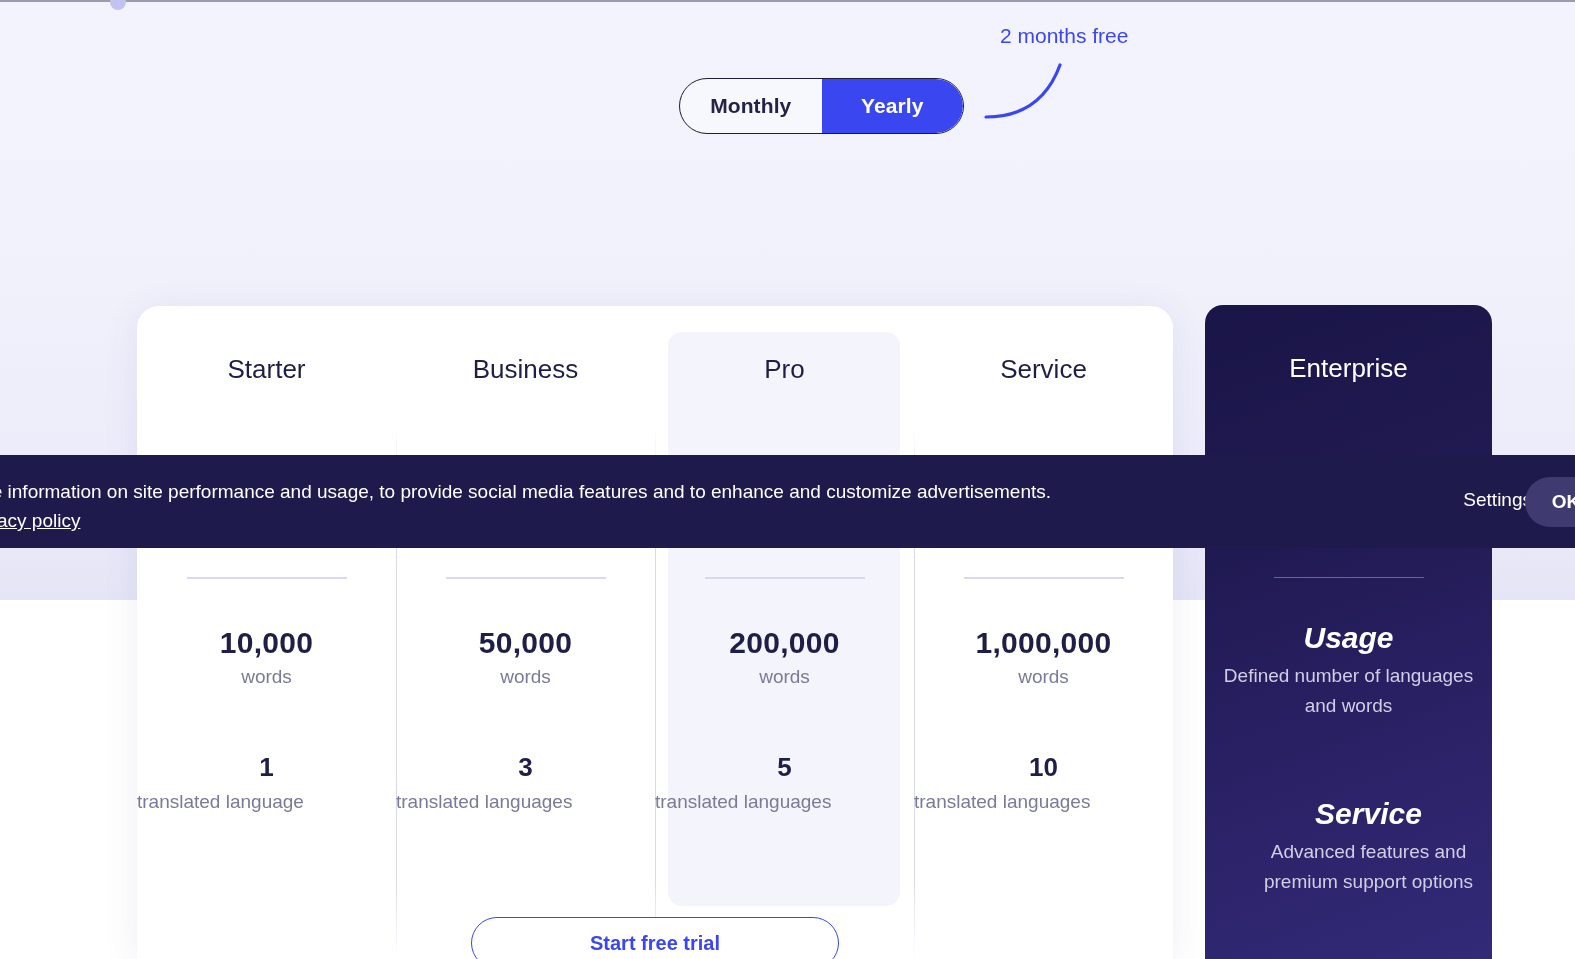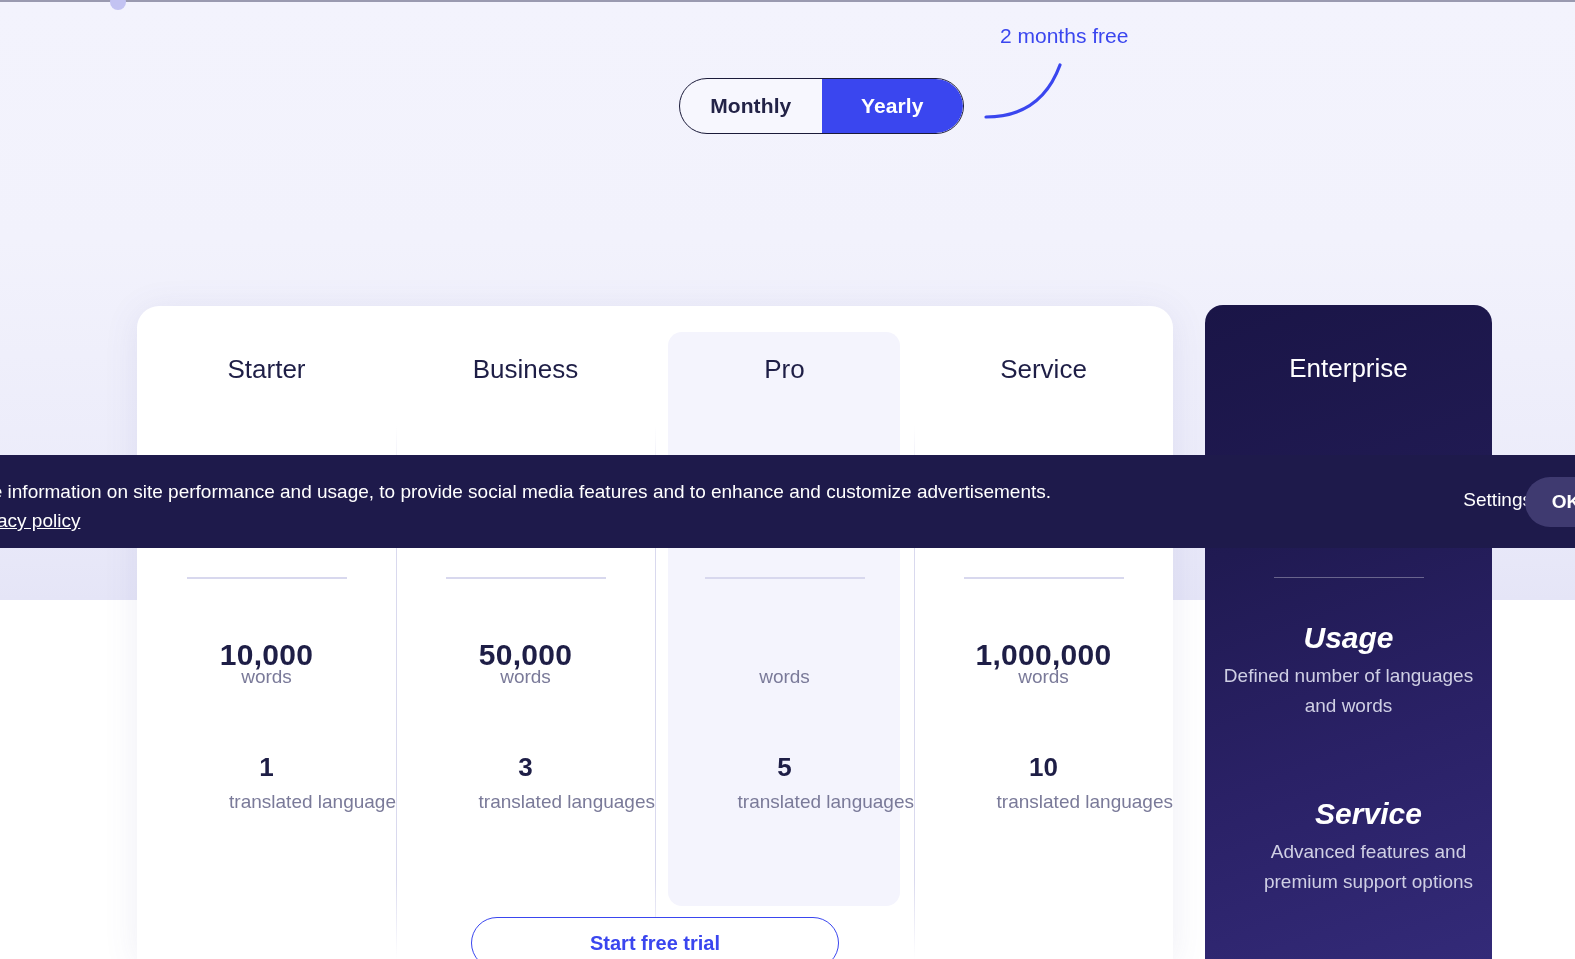--- a/index.html
+++ b/index.html
@@ -86,35 +86,35 @@
   .plan-name {
     position:absolute; top:48px; left:0; width:100%;
     text-align:center; font-size:26px; color:#1e1e46;
   }
   .plan-divider {
     position:absolute; top:271px; left:50%; transform:translateX(-50%);
     width:160px; height:1.5px;
     background:#d8d8ee;
   }
   .plan-words {
-    position:absolute; top:332px; left:0; width:100%;
+    position:absolute; top:320px; left:0; width:100%;
     text-align:center; font-size:30px; font-weight:bold; color:#1e1e46;
     letter-spacing:.3px;
   }
   .plan-words-label {
     position:absolute; top:360px; left:0; width:100%;
     text-align:center; font-size:19px; color:#7a7a99;
   }
   .plan-langs {
     position:absolute; top:446px; left:0; width:100%;
     text-align:center; font-size:26px; font-weight:bold; color:#1e1e46;
   }
   .plan-langs-label {
     position:absolute; top:485px; left:0; width:100%;
-    text-align:right; font-size:19px; color:#7a7a99;
+    text-align:left; font-size:19px; color:#7a7a99;
   }
 
   #trial-button {
     position:absolute; left:471px; top:917px;
     width:368px; height:52px;
     border-radius:26px;
     border:1.5px solid #3a46ef;
     background:#ffffff;
     color:#3a46ef; font-size:20px; font-weight:bold;
     display:flex; align-items:center; justify-content:center;
@@ -214,20 +214,21 @@
     <div class="plan-divider"></div>
     <div class="plan-words">50,000</div>
     <div class="plan-words-label">words</div>
     <div class="plan-langs">3</div>
     <div class="plan-langs-label">translated languages</div>
   </div>
 
   <div class="plan-col" style="left:518px;">
     <div class="plan-name">Pro</div>
     <div class="plan-divider"></div>
+    <div class="plan-words">200,000</div>
     <div class="plan-words-label">words</div>
     <div class="plan-langs">5</div>
     <div class="plan-langs-label">translated languages</div>
   </div>
 
   <div class="plan-col" style="left:777px;">
     <div class="plan-name">Service</div>
     <div class="plan-divider"></div>
     <div class="plan-words">1,000,000</div>
     <div class="plan-words-label">words</div>

